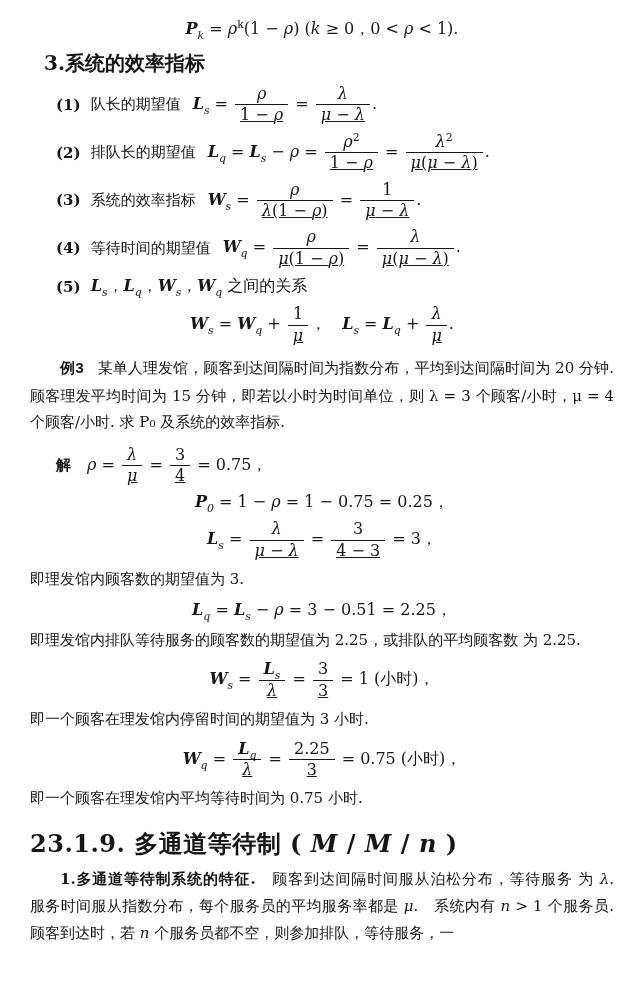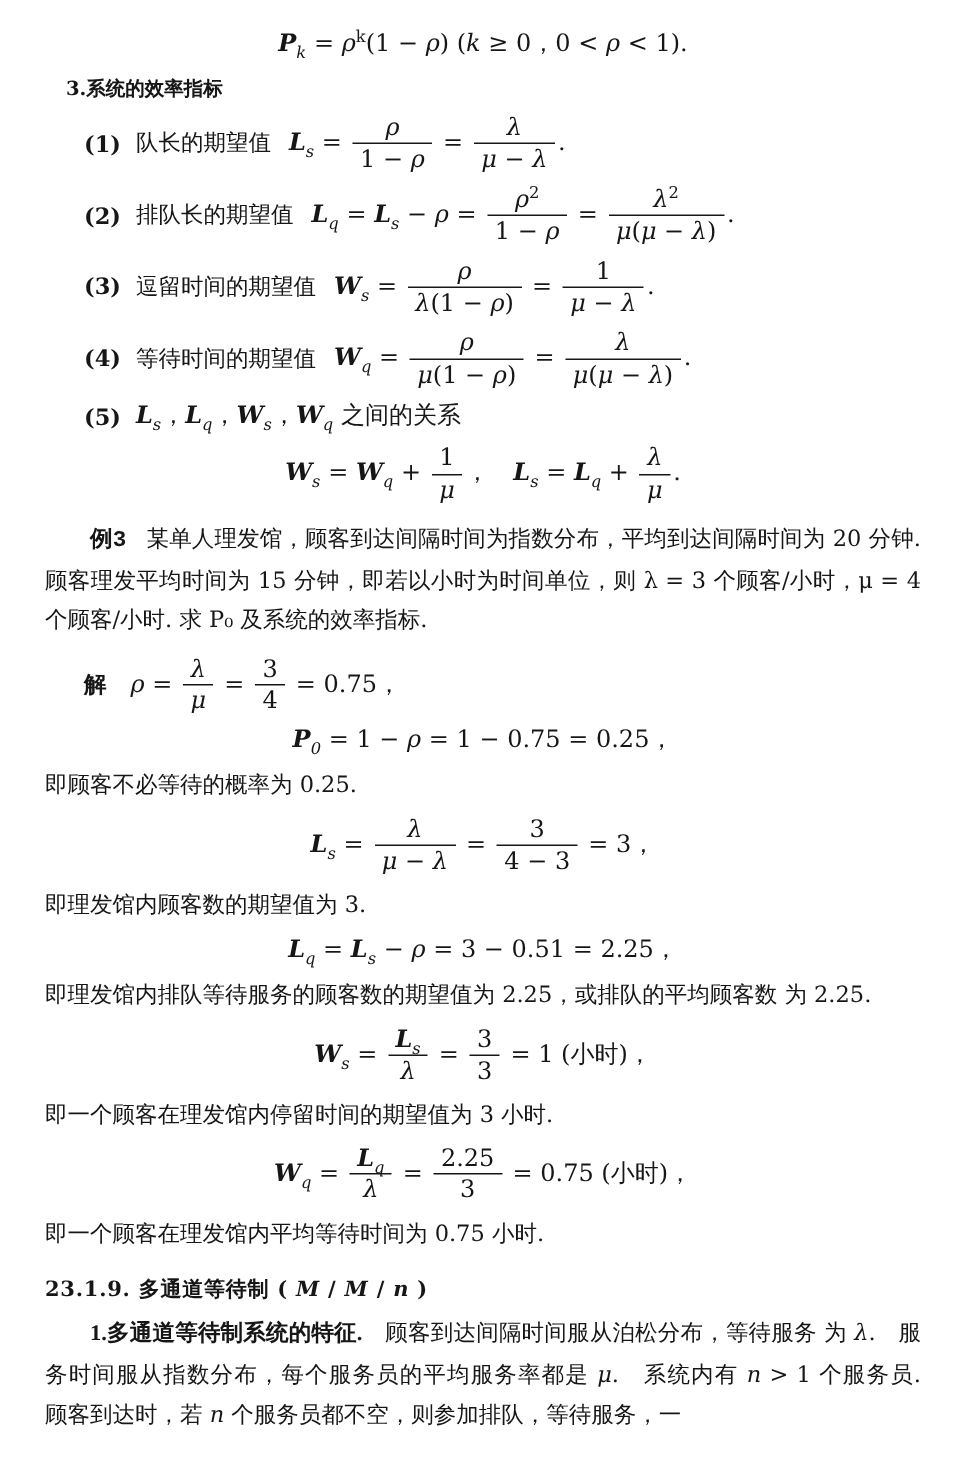--- a/index.html
+++ b/index.html
@@ -12,39 +12,39 @@
     overflow:hidden;
   }
   .page{
     box-sizing:border-box;
     width:640px;height:988px;
     padding:12px 26px 0 30px;
   }
   
   .it{font-style:italic;}
   .bi{font-style:italic;font-weight:bold;}
-  .bd{font-weight:bold;font-family:Liberation Serif, serif;}
+  .bd{font-weight:bold;}
   sub,sup{font-size:0.68em;line-height:0;}
   sub{vertical-align:-0.45em;font-style:italic;}
   sup{vertical-align:0.55em;}
   
   .frac{
     display:inline-block;
     vertical-align:middle;
     text-align:center;
     line-height:1.15;
     margin:0 2px;
   }
   .frac .num{display:block;padding:0 5px 1px;}
-  .frac .den{display:block;border-top:1.5px solid #161616;padding:1px 5px 0;}
+  .frac .den{display:block;border-top:1.5px solid #161616;padding:1px 5px 0;text-decoration:underline;}
   
   .eq{font-size:16px;}
   .eq.center{text-align:center;margin:7px 0;}
   .eq-top{margin:2px 0 8px;}
-  .sec-title{font-weight:bold;margin:10px 0 4px;padding-left:14px;font-size:13px;}
+  .sec-title{font-weight:bold;margin:10px 0 4px;padding-left:14px;font-size:20px;}
   .item{
     display:flex;align-items:center;
     padding-left:26px;margin:8px 0;
     font-size:16px;
   }
   .item .lbl{font-weight:bold;margin-right:10px;font-size:15px;flex:none;}
   .item .txt{margin-right:12px;font-size:15px;flex:none;}
   .rel{margin:5px 0;}
   .para{
     margin:10px 0 6px;
@@ -54,21 +54,21 @@
   }
   .para .ex-lbl{font-weight:bold;margin-right:0.9em;font-family:Liberation Mono, monospace;}
   .note{margin:4px 0;line-height:1.7;text-align:justify;}
   .solve{
     display:flex;align-items:center;
     padding-left:26px;margin:10px 0 6px;
   }
   .solve .solve-lbl{font-weight:bold;margin-right:16px;font-size:15px;flex:none;}
   .h2319{
     font-weight:bold;
-    font-size:14px;
+    font-size:24px;
     margin:16px 0 4px;
     letter-spacing:0.5px;
   }
   .mmn-para{
     margin:6px 0 0;
     line-height:1.8;
     text-align:justify;
     text-indent:2em;
   }
 </style>
@@ -88,21 +88,21 @@
   </div>
 
   <div class="item">
     <span class="lbl">(2)</span>
     <span class="txt">排队长的期望值</span>
     <span class="eq"><span class="bi">L</span><sub>q</sub><span class=""> = </span><span class="bi">L</span><sub>s</sub><span class=""> − </span><span class="it">ρ</span><span class=""> = </span><span class="frac"><span class="num"><span class="it">ρ</span><sup>2</sup></span><span class="den"><span class="">1 − </span><span class="it">ρ</span></span></span><span class=""> = </span><span class="frac"><span class="num"><span class="it">λ</span><sup>2</sup></span><span class="den"><span class="it">μ</span><span class="">(</span><span class="it">μ</span><span class=""> − </span><span class="it">λ</span><span class="">)</span></span></span><span class="">.</span></span>
   </div>
 
   <div class="item">
     <span class="lbl">(3)</span>
-    <span class="txt">逗留时间的期望值</span>
+    <span class="txt">系统的效率指标</span>
     <span class="eq"><span class="bi">W</span><sub>s</sub><span class=""> = </span><span class="frac"><span class="num"><span class="it">ρ</span></span><span class="den"><span class="it">λ</span><span class="">(1 − </span><span class="it">ρ</span><span class="">)</span></span></span><span class=""> = </span><span class="frac"><span class="num"><span class="">1</span></span><span class="den"><span class="it">μ</span><span class=""> − </span><span class="it">λ</span></span></span><span class="">.</span></span>
   </div>
 
   <div class="item">
     <span class="lbl">(4)</span>
     <span class="txt">等待时间的期望值</span>
     <span class="eq"><span class="bi">W</span><sub>q</sub><span class=""> = </span><span class="frac"><span class="num"><span class="it">ρ</span></span><span class="den"><span class="it">μ</span><span class="">(1 − </span><span class="it">ρ</span><span class="">)</span></span></span><span class=""> = </span><span class="frac"><span class="num"><span class="it">λ</span></span><span class="den"><span class="it">μ</span><span class="">(</span><span class="it">μ</span><span class=""> − </span><span class="it">λ</span><span class="">)</span></span></span><span class="">.</span></span>
   </div>
 
   <div class="item">
@@ -115,21 +115,20 @@
   <p class="para">
     <span class="ex-lbl">例3</span><span>某单人理发馆，顾客到达间隔时间为指数分布，平均到达间隔时间为 20 分钟. 顾客理发平均时间为 15 分钟，即若以小时为时间单位，则 λ = 3 个顾客/小时，μ = 4 个顾客/小时. 求 P₀ 及系统的效率指标.</span>
   </p>
 
   <div class="solve">
     <span class="solve-lbl">解</span>
     <span class="eq"><span class="it">ρ</span><span class=""> = </span><span class="frac"><span class="num"><span class="it">λ</span></span><span class="den"><span class="it">μ</span></span></span><span class=""> = </span><span class="frac"><span class="num"><span class="">3</span></span><span class="den"><span class="">4</span></span></span><span class=""> = 0.75，</span></span>
   </div>
 
   <div class="eq center"><span class="bi">P</span><sub>0</sub><span class=""> = 1 − </span><span class="it">ρ</span><span class=""> = 1 − 0.75 = 0.25，</span></div>
-  <p class="note">即顾客不必等待的概率为 0.25.</p>
 
   <div class="eq center"><span class="bi">L</span><sub>s</sub><span class=""> = </span><span class="frac"><span class="num"><span class="it">λ</span></span><span class="den"><span class="it">μ</span><span class=""> − </span><span class="it">λ</span></span></span><span class=""> = </span><span class="frac"><span class="num"><span class="">3</span></span><span class="den"><span class="">4 − 3</span></span></span><span class=""> = 3，</span></div>
   <p class="note">即理发馆内顾客数的期望值为 3.</p>
 
   <div class="eq center"><span class="bi">L</span><sub>q</sub><span class=""> = </span><span class="bi">L</span><sub>s</sub><span class=""> − </span><span class="it">ρ</span><span class=""> = 3 − 0.51 = 2.25，</span></div>
   <p class="note">即理发馆内排队等待服务的顾客数的期望值为 2.25，或排队的平均顾客数 为 2.25.</p>
 
   <div class="eq center"><span class="bi">W</span><sub>s</sub><span class=""> = </span><span class="frac"><span class="num"><span class="bi">L</span><sub>s</sub></span><span class="den"><span class="it">λ</span></span></span><span class=""> = </span><span class="frac"><span class="num"><span class="">3</span></span><span class="den"><span class="">3</span></span></span><span class=""> = 1 (小时)，</span></div>
   <p class="note">即一个顾客在理发馆内停留时间的期望值为 3 小时.</p>
 

